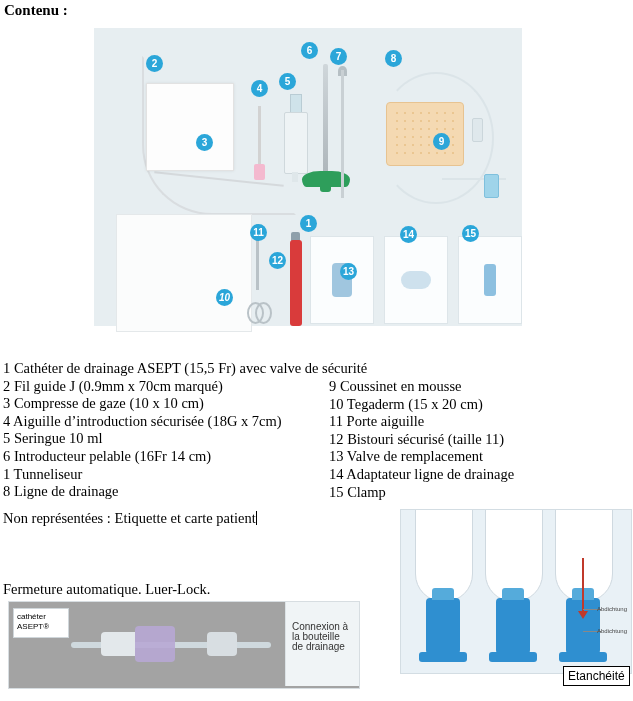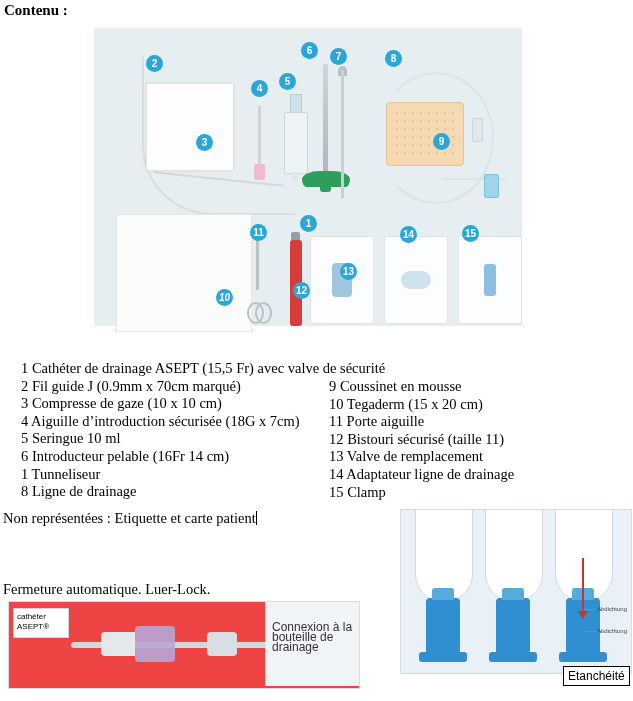--- a/index.html
+++ b/index.html
@@ -257,21 +257,21 @@
   .adapter-shape { width: 30px; height: 18px; border-radius: 9px; background: #c5dcea; }
   .clamp-shape { width: 12px; height: 32px; border-radius: 3px; background: #79b5da; }
 
   
   .list-col {
     position: absolute;
     font-family: "Liberation Serif", serif;
     font-size: 14.5px;
     line-height: 17.6px;
   }
-  .list-left { left: 21px; top: 360px; width: 400px; }
+  .list-left { left: 3px; top: 360px; width: 400px; }
   .list-right { left: 329px; top: 378px; width: 300px; }
   .list-col div { white-space: nowrap; }
 
   .non-repr {
     position: absolute;
     left: 3px; top: 510px;
     font-family: "Liberation Serif", serif;
     font-size: 14.5px;
   }
   .caret {
@@ -291,43 +291,43 @@
     position: absolute;
     left: 3px; top: 581px;
     font-size: 14.5px;
   }
 
   
   .valve-photo {
     position: absolute;
     left: 8px; top: 601px;
     width: 350px; height: 86px;
-    background: #ef4444;
+    background: #a3a3a3;
     border: 1px solid #d7dde1;
   }
   .valve-label-box {
     position: absolute;
     left: 4px; top: 6px;
     width: 56px; height: 30px;
     background: #fff;
     border: 1px solid #cfd6da;
     font-family: "Liberation Sans", sans-serif;
     font-size: 8px;
     line-height: 10px;
     padding: 3px 3px;
     box-sizing: border-box;
   }
   .valve-conn-box {
     position: absolute;
     right: 0; top: 0;
-    width: 94px; height: 84px;
+    width: 74px; height: 84px;
     background: #f0f4f6;
     border-left: 1px solid #dce3e6;
     font-family: "Liberation Sans", sans-serif;
-    font-size: 12px;
+    font-size: 10px;
     line-height: 10px;
     color: #333;
     padding: 20px 6px;
     box-sizing: border-box;
   }
   .valve-tube {
     position: absolute;
     left: 62px; top: 40px;
     width: 200px; height: 6px;
     background: #cfd9de;
@@ -504,21 +504,21 @@
       <div class="callout" style="left:52px;  top:27px;">2</div>
       <div class="callout" style="left:102px; top:106px;">3</div>
       <div class="callout" style="left:157px; top:52px;">4</div>
       <div class="callout" style="left:185px; top:45px;">5</div>
       <div class="callout" style="left:207px; top:14px;">6</div>
       <div class="callout" style="left:236px; top:20px;">7</div>
       <div class="callout" style="left:291px; top:22px;">8</div>
       <div class="callout" style="left:339px; top:105px;">9</div>
       <div class="callout" style="left:122px; top:261px;font-style:italic;">10</div>
       <div class="callout" style="left:156px; top:196px;">11</div>
-      <div class="callout" style="left:199px; top:224px;margin-top:30px;">12</div>
+      <div class="callout" style="left:175px; top:224px;">12</div>
       <div class="callout" style="left:246px; top:196px;margin-top:39px;">13</div>
       <div class="callout" style="left:306px; top:198px;">14</div>
       <div class="callout" style="left:368px; top:197px;">15</div>
 
     </div>
   </div>
 
   <div class="list-col list-left">
     <div>1 Cathéter de drainage ASEPT (15,5 Fr) avec valve de sécurité</div>
     <div>2 Fil guide J (0.9mm x 70cm marqué)</div>

